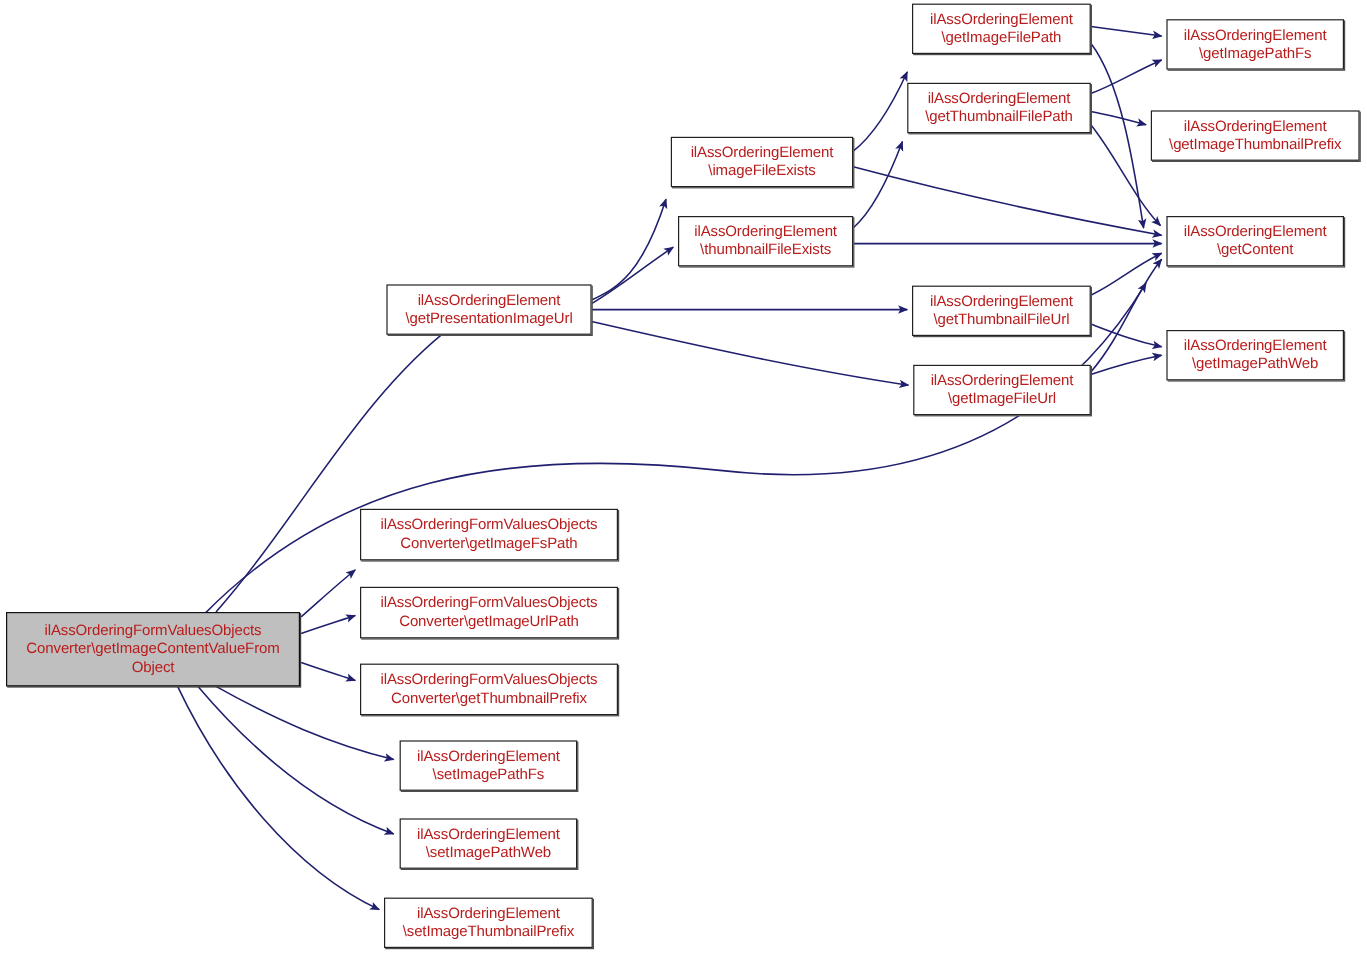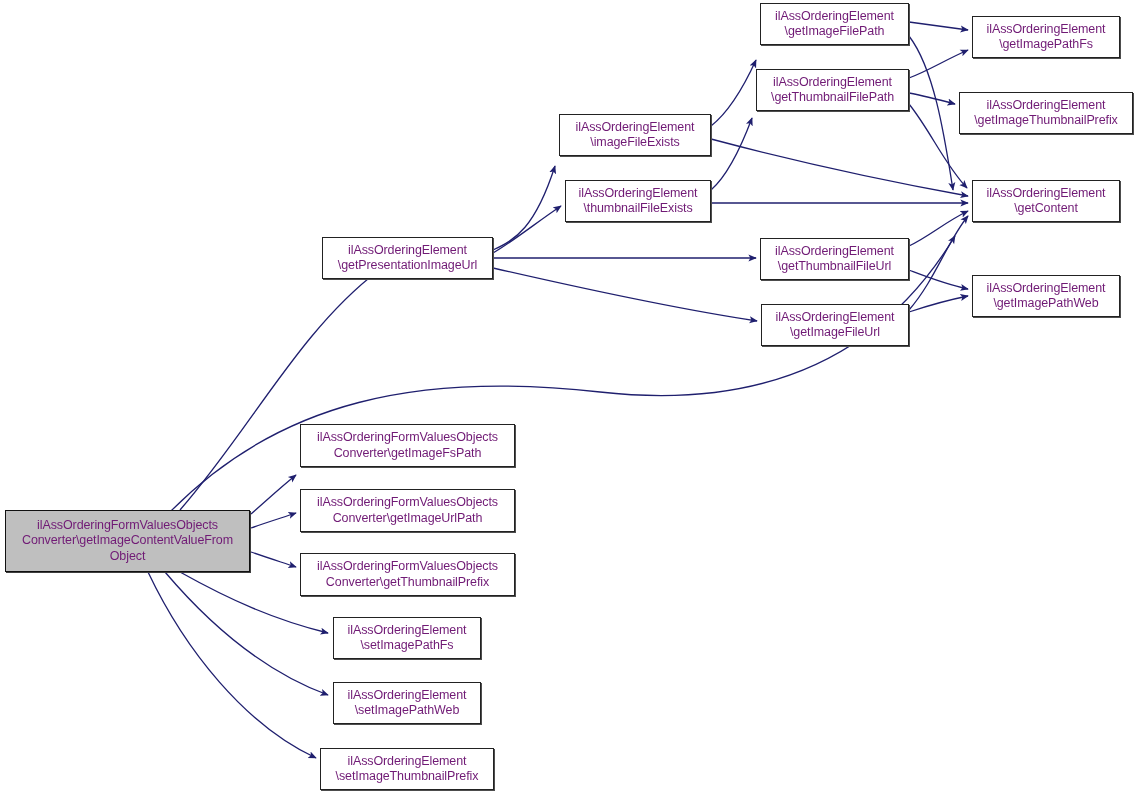--- a/index.html
+++ b/index.html
@@ -9,21 +9,21 @@
   svg#edges{position:absolute;left:0;top:0;width:1139px;height:795px;}
   .node{
     position:absolute;
     box-sizing:border-box;
     display:flex;
     align-items:center;
     justify-content:center;
     text-align:center;
     border:1px solid #222222;
     background:#ffffff;
-    color:#701a75;
+    color:#b91c1c;
     font-size:12.5px;
     line-height:15.5px;
     letter-spacing:-0.1px;
     white-space:pre-line;
     box-shadow:1px 1px 0 0 #4d4d4d;
   }
   .node.root{
     background:#bfbfbf;
     border:1px solid #111111;
     box-shadow:1px 1px 0 0 #3d3d3d;

